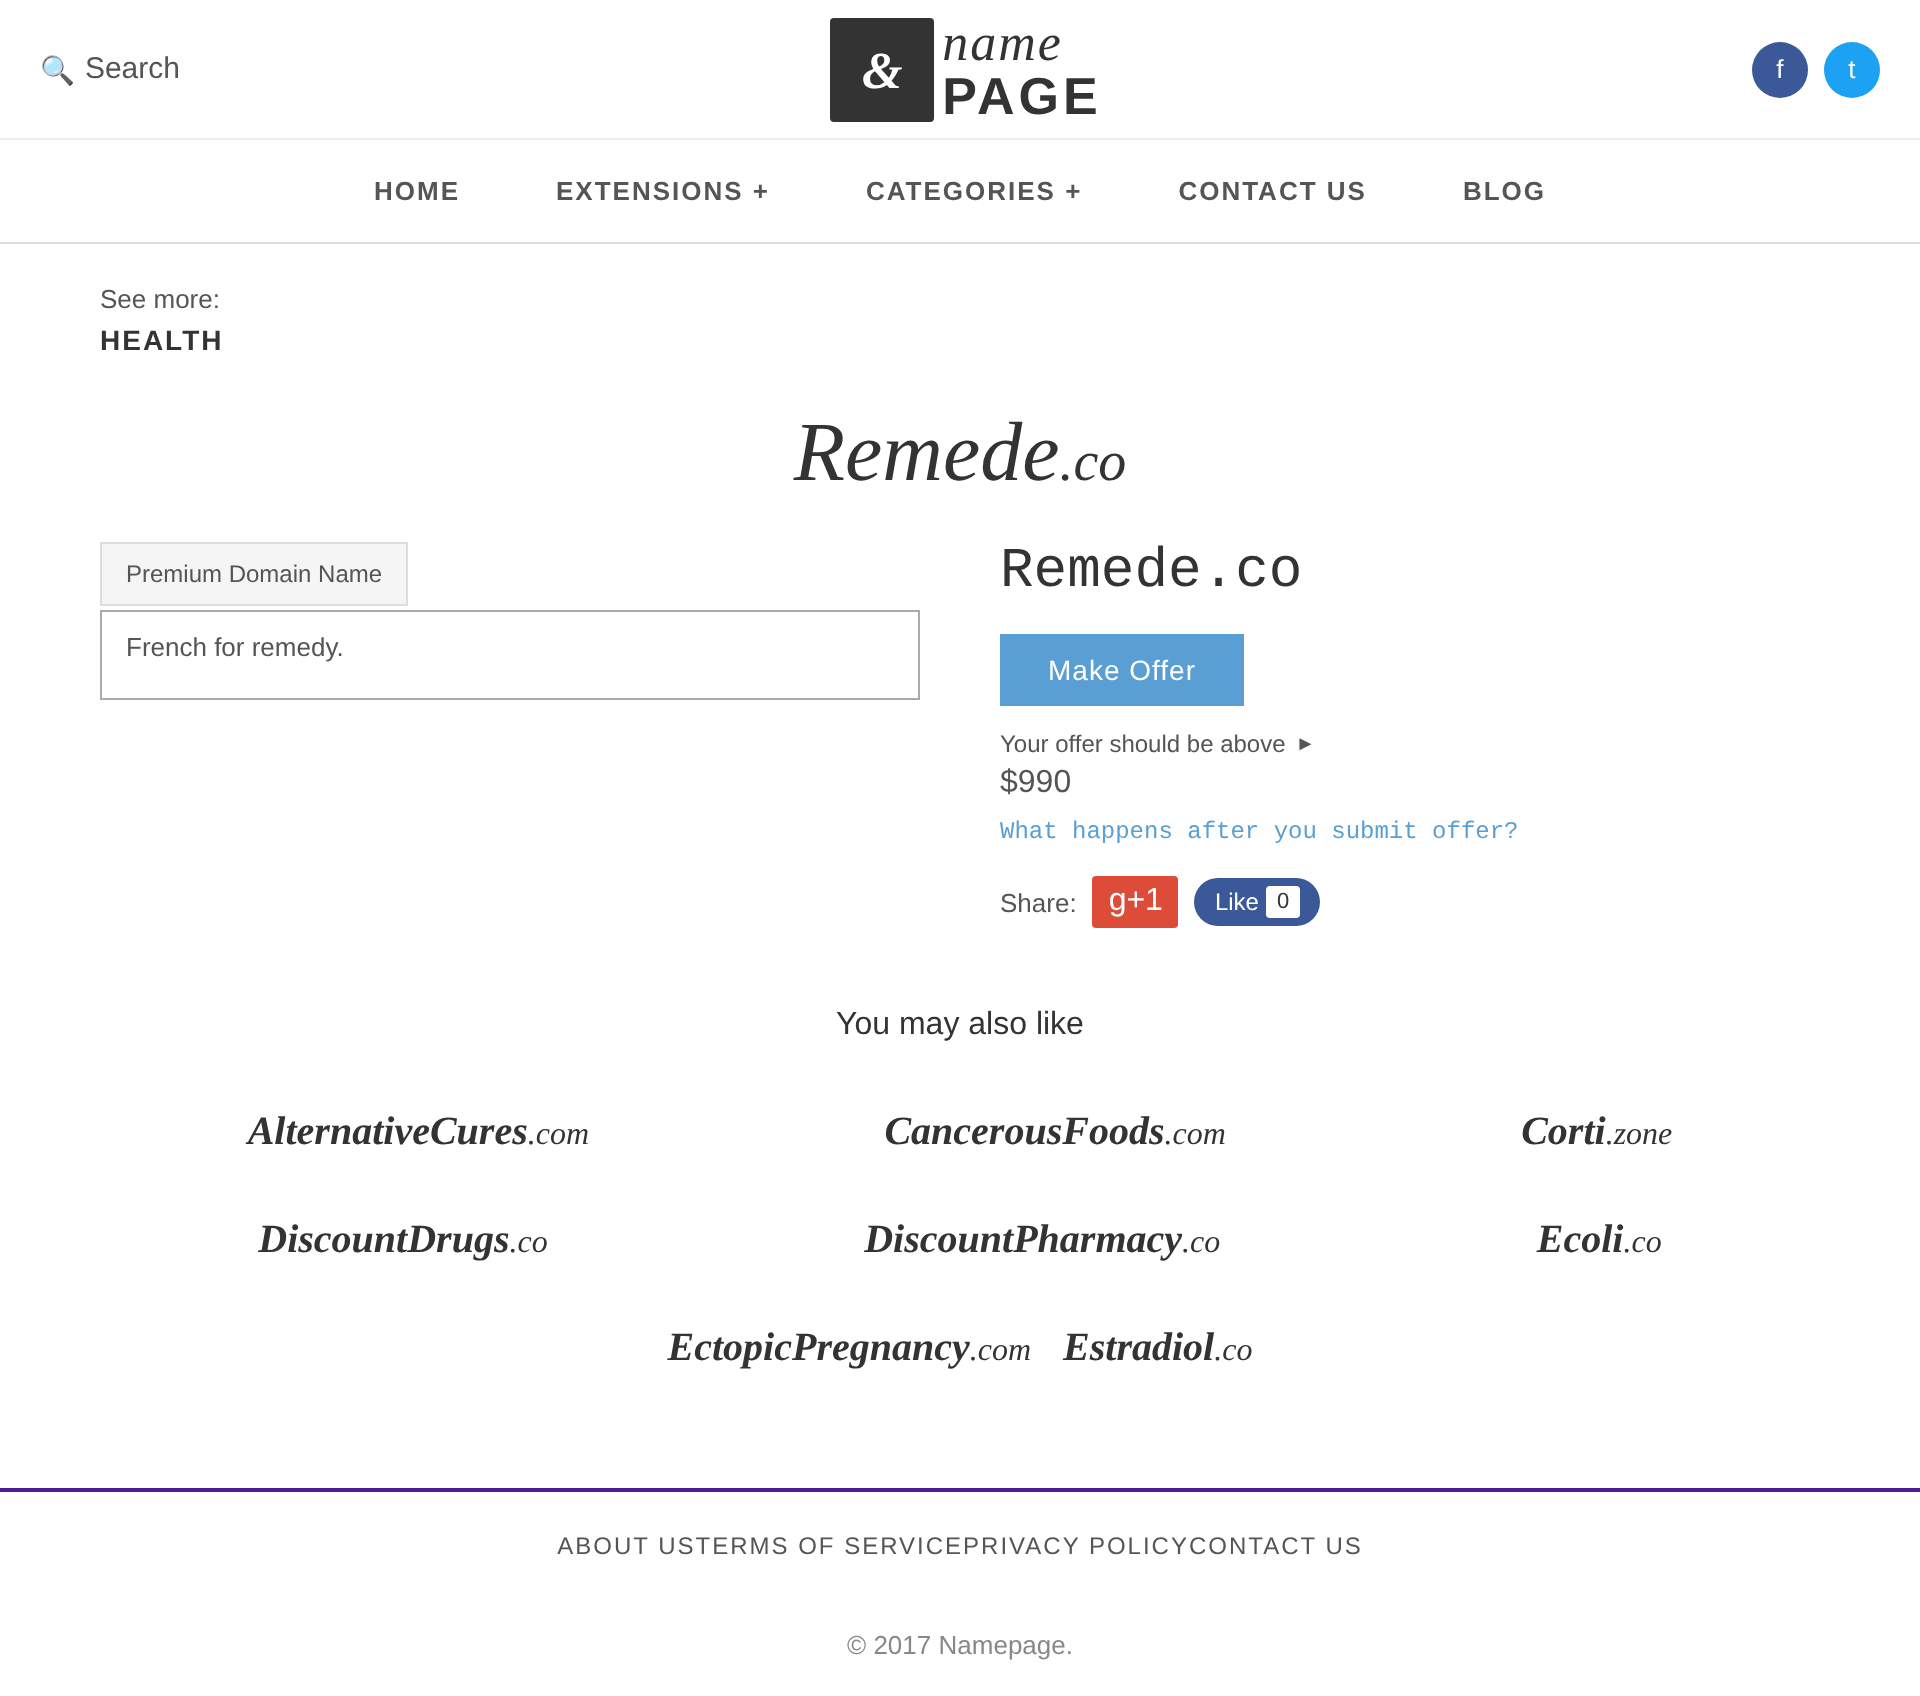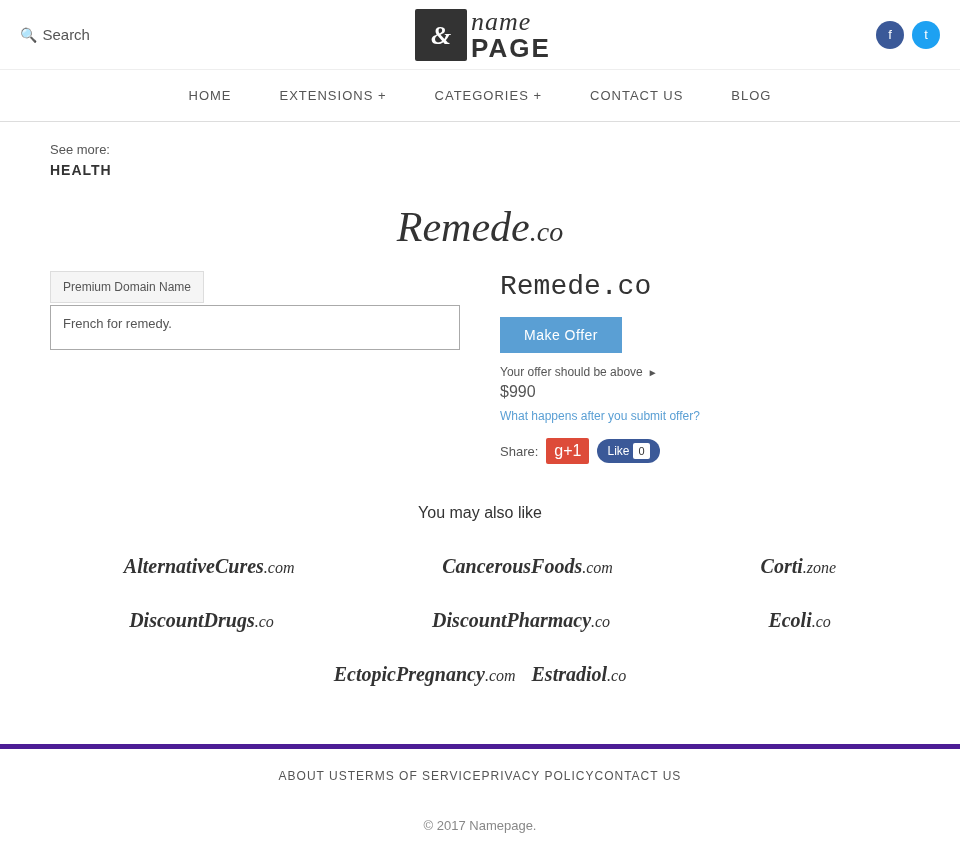--- a/index.html
+++ b/index.html
@@ -94,21 +94,21 @@
       padding: 0;
     }
     .main-nav a {
       display: block;
       padding: 18px 24px;
       text-decoration: none;
       color: #555;
       font-size: 13px;
       letter-spacing: 1px;
       text-transform: uppercase;
-      font-weight: 400;
+      font-weight: 700;
     }
 
     
     .content-area {
       max-width: 900px;
       margin: 0 auto;
       padding: 20px;
     }
     .see-more {
       font-size: 13px;
@@ -199,21 +199,21 @@
     }
     .offer-amount {
       font-size: 16px;
       color: #555;
       margin-bottom: 8px;
     }
     .what-happens-link {
       font-size: 12px;
       color: #5a9fd4;
       text-decoration: none;
-      font-family: Liberation Sans, sans-serif;
+      font-family: Liberation Mono, monospace;
       display: block;
       margin-bottom: 15px;
     }
     .share-area {
       display: flex;
       align-items: center;
       gap: 8px;
     }
     .share-label {
       font-size: 13px;
@@ -267,21 +267,21 @@
       color: #333;
       padding: 8px;
       text-decoration: none;
       display: block;
     }
     .domain-item .domain-main { font-weight: bold; }
     .domain-item .tld-part { font-weight: normal; font-size: 16px; }
 
     
     .footer-nav {
-      border-top: 5px solid #4c1d95;
+      border-top: 2px solid #4c1d95;
       padding: 20px;
       display: flex;
       justify-content: center;
     }
     .footer-nav a {
       font-size: 12px;
       color: #555;
       text-decoration: none;
       letter-spacing: 1px;
       text-transform: uppercase;

